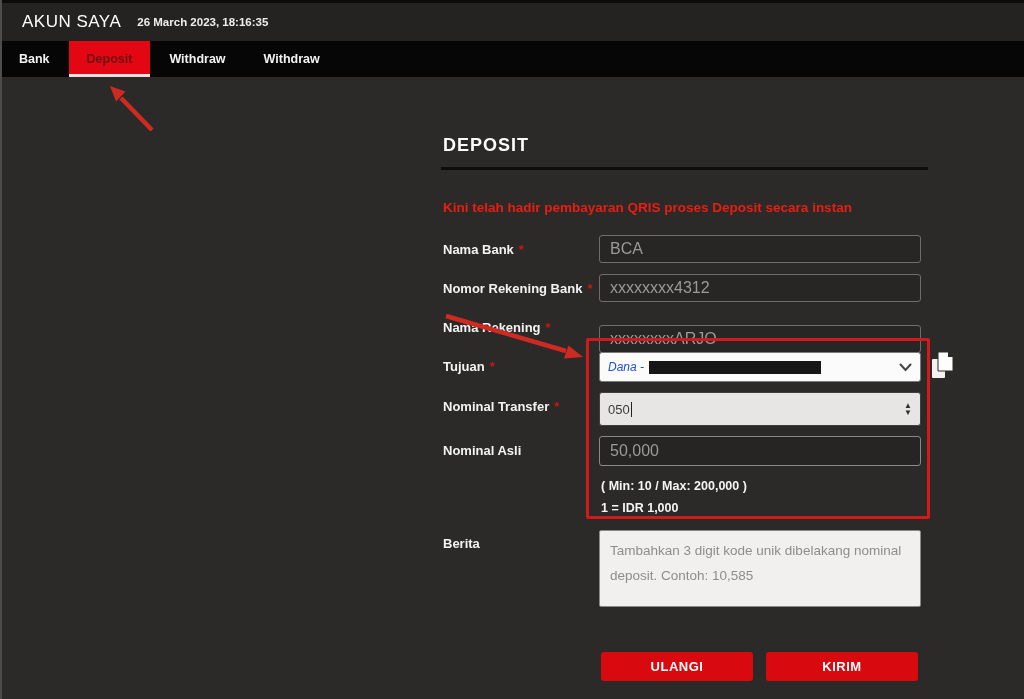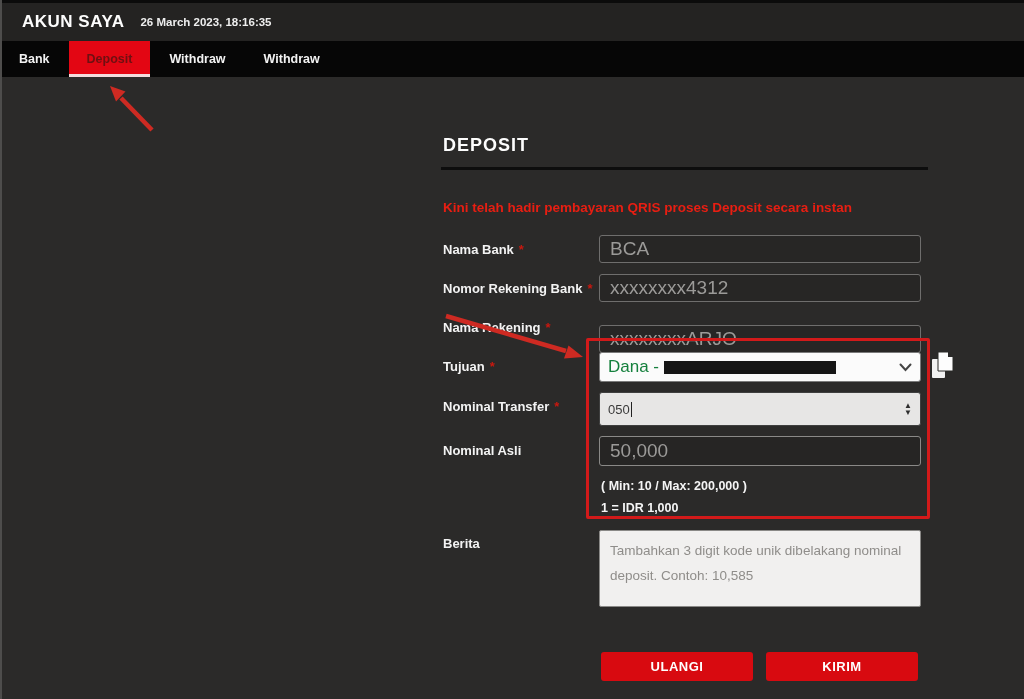--- a/index.html
+++ b/index.html
@@ -6,46 +6,46 @@
   html,body { width:1024px; height:699px; background:#2b2a29; overflow:hidden; }
   body { font-family:"Liberation Sans","DejaVu Sans",sans-serif; position:relative; }
 
   .page { position:absolute; inset:0; width:1024px; height:699px; background:#2b2a29; }
   .page::before { content:""; position:absolute; left:0; top:0; width:2px; height:699px; background:#4e4d4c; z-index:50; }
 
   .topline { position:absolute; left:0; top:0; width:1024px; height:3px; background:#0b0b0b; }
 
   .topbar { position:absolute; left:0; top:3px; width:1024px; height:38px; background:#242322;
             display:flex; align-items:center; padding-left:22px; }
-  .topbar .title { color:#fdfdfd; font-size:17px; font-weight:bold; letter-spacing:0.5px; }
+  .topbar .title { color:#fdfdfd; font-size:17px; font-weight:normal; letter-spacing:0.5px; }
   .topbar .datetime { color:#eeeeee; font-size:11.5px; font-weight:bold; margin-left:16px; }
 
   .navbar { position:absolute; left:0; top:41px; width:1024px; height:36px; background:#060606;
             display:flex; align-items:stretch; }
   .nav-item { color:#f2f2f2; font-size:12.5px; font-weight:bold; padding:0 19px;
               display:flex; align-items:center; cursor:pointer; }
   .nav-item.active { background:#e30613; color:#6e1012; box-shadow:inset 0 -3px 0 #f2dcdc; padding:0 18px; }
 
   .main { position:absolute; left:0; top:77px; width:1024px; height:622px; background:#2b2a29; }
 
   .heading { position:absolute; left:443px; top:135px; color:#fdfdfd; font-size:18px; font-weight:bold; letter-spacing:1px; }
   .divider { position:absolute; left:441px; top:167px; width:487px; height:3px; background:#0d0d0d; }
   .notice  { position:absolute; left:443px; top:200px; color:#e81e12; font-size:13.5px; font-weight:bold; }
 
   .flabel { position:absolute; left:443px; color:#f3f3f3; font-size:13px; font-weight:bold; }
   .req { color:#c9180f; margin-left:5px; font-weight:bold; }
 
   .tinput { position:absolute; left:599px; width:322px; height:28px; background:#272625;
-            border:1px solid #6f6e6d; border-radius:3px; color:#9b9a98; font-size:19px;
+            border:1px solid #6f6e6d; border-radius:3px; color:#9b9a98; font-size:16px;
             font-family:"Liberation Sans","DejaVu Sans",sans-serif; padding:0 10px; outline:none; }
 
   .select { position:absolute; left:599px; top:429px; width:322px; height:30px; background:#fbfbfb;
             border:1px solid #7a7a7a; border-radius:3px; display:flex; align-items:center;
             padding:0 8px; cursor:pointer; }
-  .select .sel-text { color:#15803d; font-size:17px; }
+  .select .sel-text { color:#1d4ed8; font-size:12px;font-style:italic; }
   .select .redaction { width:172px; height:13px; background:#161616; margin-left:5px; }
   .select .chev { margin-left:auto; display:flex; align-items:center; }
 
   .numinput { position:absolute; left:599px; top:469px; width:322px; height:30px; background:#e7e6e5;
               border:1px solid #3f3f3f; border-radius:3px; display:flex; align-items:center;
               padding:16px 8px; }
   .numinput .num-text { color:#3a3a3a; font-size:13px; }
   .numinput .caret { display:inline-block; width:1.5px; height:15px; background:#222; margin-left:1px; }
   .numinput .spinner { margin-left:auto; display:flex; flex-direction:column; align-items:center;
                        justify-content:center; line-height:7px; color:#2e2e2e; font-size:8px; cursor:pointer; }

